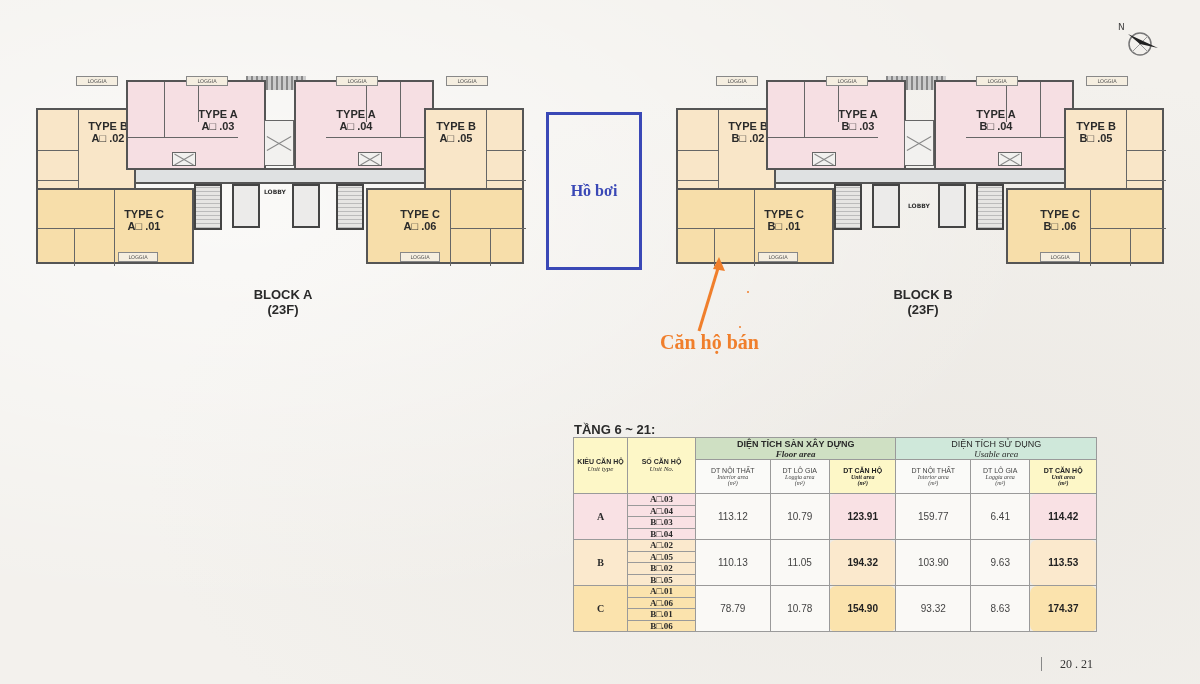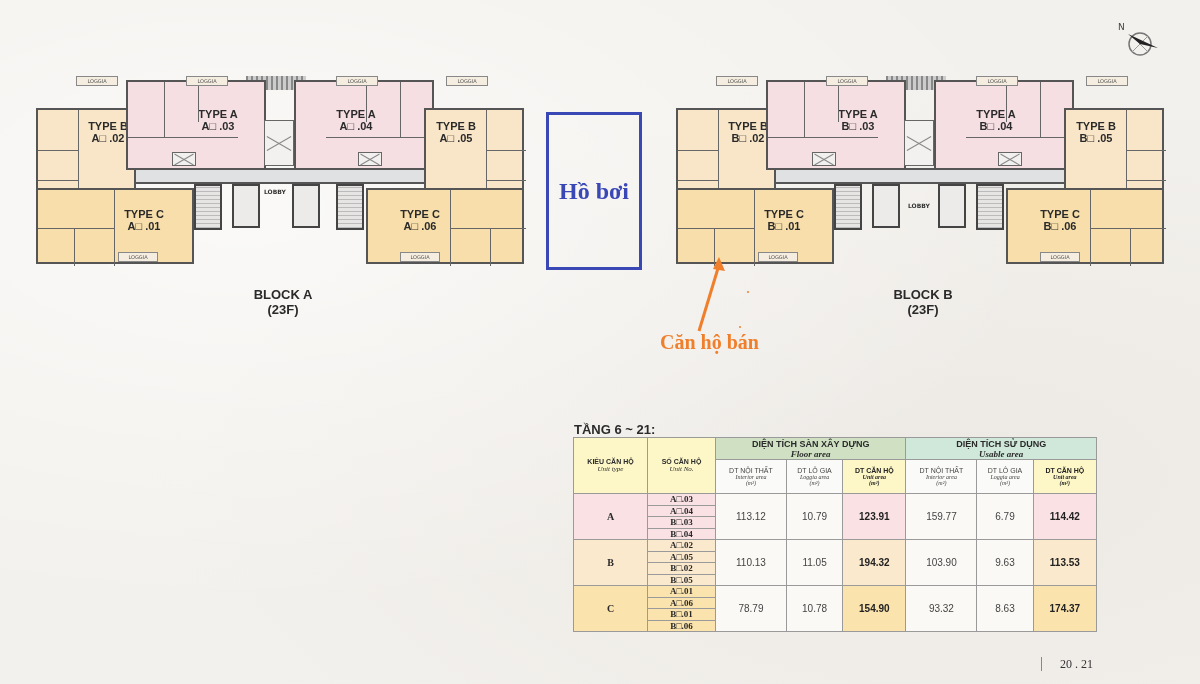--- a/index.html
+++ b/index.html
@@ -48,47 +48,47 @@
   .loggia { position: absolute; font-size: 5px; color: #555; border: 1px solid #888; background: #f5eee0; text-align: center; line-height: 8px; }
   .block-title {
     position: absolute; text-align: center; font-family: "Liberation Sans", sans-serif;
     font-weight: bold; font-size: 13px; color: #2a2a2a; line-height: 15px; width: 120px;
   }
   
   .pool {
     position: absolute; left: 546px; top: 112px; width: 96px; height: 158px;
     border: 3px solid #3a48b6; display: flex; align-items: center; justify-content: center;
   }
-  .pool span { font-family: "Liberation Serif", serif; font-weight: bold; font-size: 24px; color: #3a48b6; }
+  .pool span { font-family: "Liberation Serif", serif; font-weight: bold; font-size: 16px; color: #3a48b6; }
   .sale-label {
     position: absolute; left: 660px; top: 331px;
     font-family: "Liberation Serif", serif; font-weight: bold; font-size: 20px; color: #f07f2c;
   }
   .arrow { position: absolute; left: 695px; top: 255px; width: 40px; height: 80px; }
   
   .tbl-title { position: absolute; left: 574px; top: 422px; font-family: "Liberation Sans", sans-serif; font-weight: bold; font-size: 13px; }
   table.area {
     position: absolute; left: 573px; top: 437px; width: 524px;
     border-collapse: collapse; font-family: "Liberation Sans", sans-serif;
   }
   table.area td, table.area th {
     border: 1px solid #9a9a9a; text-align: center; vertical-align: middle;
   }
-  .hd-type { background: #fdf7c7; width: 74px; font-size: 7px; font-weight: bold; }
+  .hd-type { background: #fdf7c7; width: 54px; font-size: 7px; font-weight: bold; }
   .hd-type i, .hd-sub i { display: block; font-weight: normal; font-style: italic; font-family: "Liberation Serif", serif; font-size: 7px; }
   .grp-floor { background: #cfe0c3; font-size: 9px; font-weight: bold; height: 22px; line-height: 10px; }
-  .grp-usable { background: #cfe8da; font-size: 9px; font-weight: bold; line-height: 10px; }
+  .grp-usable { background: #cfe8da; font-size: 9px; font-weight: normal; line-height: 10px; }
   .grp-floor i, .grp-usable i { display: block; font-family: "Liberation Serif", serif; font-style: italic; font-size: 9px; }
   .hd-sub { background: #fafaf8; font-size: 7px; font-weight: normal; color: #444; height: 34px; }
   .hd-sub.hi { background: #fdf7c7; font-weight: bold; color: #222; }
   .hd-sub small { display: block; font-size: 6px; font-family: "Liberation Serif", serif; font-style: italic; }
   .type-cell { font-family: "Liberation Serif", serif; font-weight: bold; font-size: 10px; }
   .unit-no { font-family: "Liberation Serif", serif; font-weight: bold; font-size: 9px; height: 11.5px; line-height: 10px; padding: 0; width: 68px; }
   .val { font-size: 10px; color: #444; background: #faf9f6; }
-  .val.bold { font-weight: bold; color: #222; }
+  .val.bold { font-weight: bold; color: #222; border-radius: 7px; }
   .r-a { background: #f9e1e4; }
   .r-b { background: #fbe9cd; }
   .r-c { background: #fbe3ad; }
   .page-num { position: absolute; left: 1060px; top: 657px; font-family: "Liberation Serif", serif; font-size: 12px; color: #333; }
   .page-bar { position: absolute; left: 1041px; top: 657px; width: 1px; height: 14px; background: #888; }
   .dot { position: absolute; width: 2px; height: 2px; background: #f07f2c; border-radius: 1px; }
 </style>
 </head>
 <body>
 
@@ -308,21 +308,21 @@
       <th class="hd-sub hi"><span>DT CĂN HỘ</span><small>Unit area</small><small>(m²)</small></th>
     </tr>
 
     <tr>
       <td class="type-cell r-a" rowspan="4">A</td>
       <td class="unit-no r-a">A□.03</td>
       <td class="val" rowspan="4">113.12</td>
       <td class="val" rowspan="4">10.79</td>
       <td class="val bold r-a" rowspan="4">123.91</td>
       <td class="val" rowspan="4">159.77</td>
-      <td class="val" rowspan="4">6.79</td>
+      <td class="val" rowspan="4">6.41</td>
       <td class="val bold r-a" rowspan="4">114.42</td>
     </tr>
     <tr>
           <td class="unit-no r-a">A□.04</td>
         </tr>
     <tr>
           <td class="unit-no r-a">B□.03</td>
         </tr>
     <tr>
           <td class="unit-no r-a">B□.04</td>

